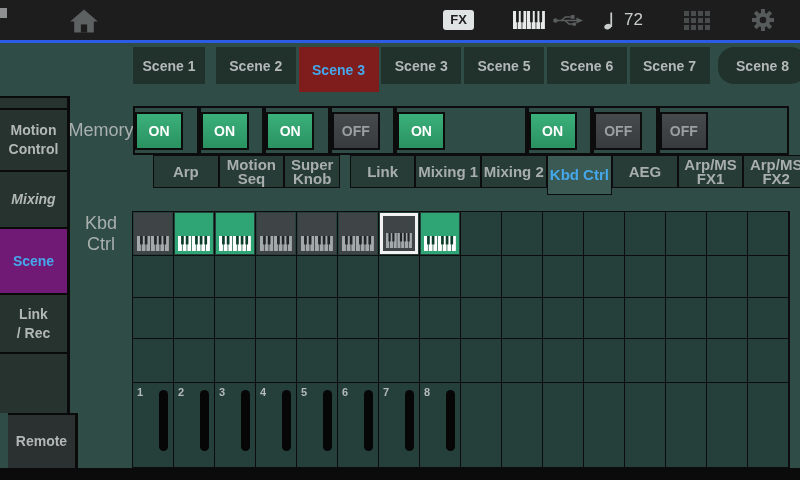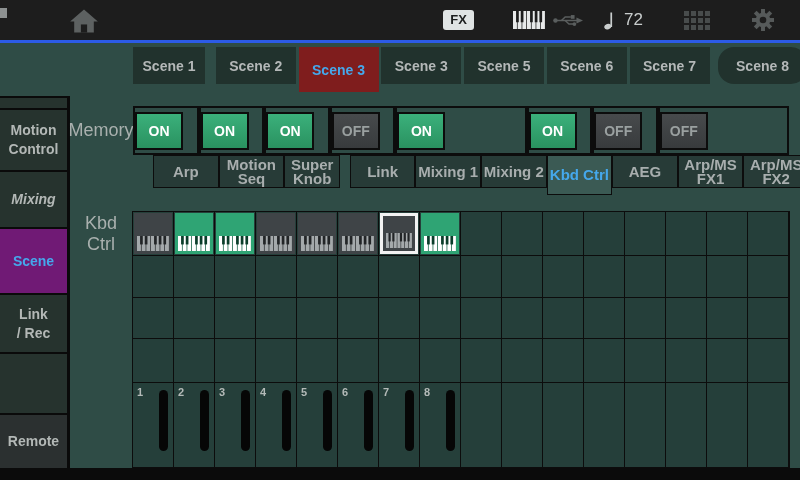--- a/index.html
+++ b/index.html
@@ -28,21 +28,21 @@
   #gear-icon{position:absolute;left:752px;top:9px;width:22px;height:22px;}
   
   .side-item{
     position:absolute;left:0;width:70px;box-sizing:border-box;
     border-right:3px solid #0a0a0a;border-top:2px solid #0a0a0a;
     background:#26332e;color:#b3b8b6;font-size:14px;font-weight:bold;
     display:flex;align-items:center;justify-content:center;text-align:center;
     line-height:19px;white-space:pre-line;padding:0 2px;
   }
   .side-item.selected{background:#701a75;color:#45a8ec;}
-  .side-item.remote{background:#2b3030;}
+  .side-item.remote{background:#2b3030;margin-left:8px;}
   
   .scene-tab{
     position:absolute;top:47px;height:37px;box-sizing:border-box;
     background:#21322d;color:#b4b8b8;font-size:14px;font-weight:bold;
     display:flex;align-items:center;justify-content:center;
   }
   .scene-tab.selected{background:#7f1d1d;color:#45a8ec;height:45px;}
   
   .gutter-label{
     position:absolute;left:69px;width:64px;color:#a9b0ae;font-size:18px;font-weight:normal;

